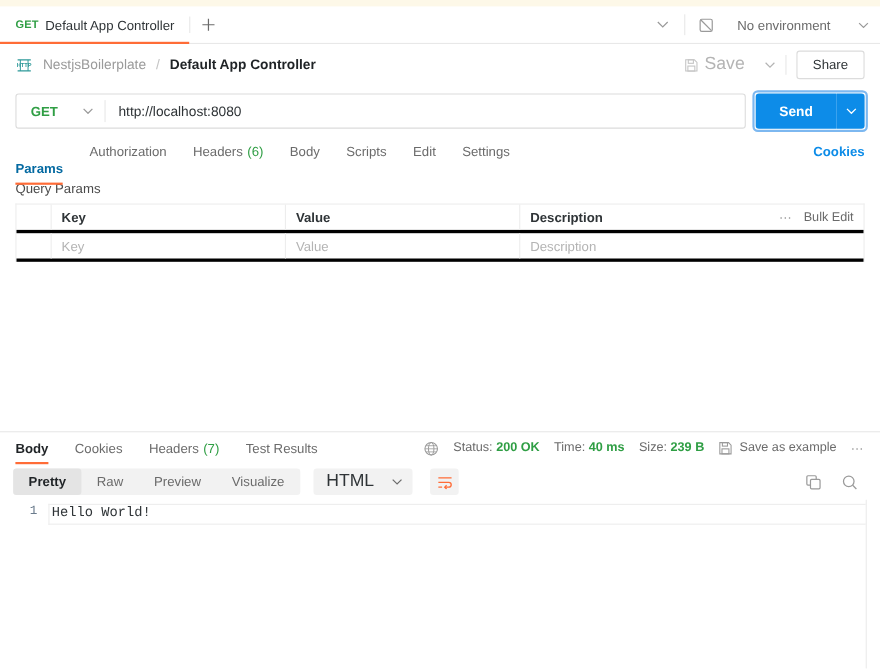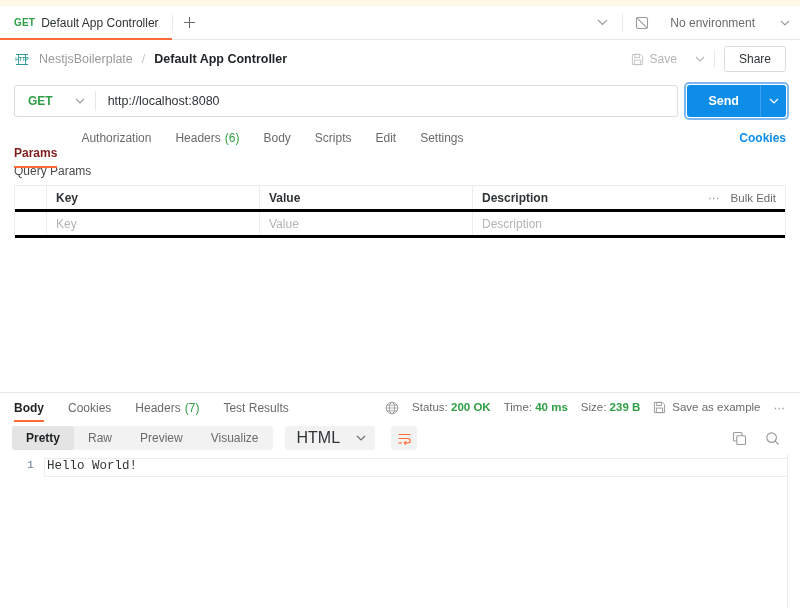--- a/index.html
+++ b/index.html
@@ -48,21 +48,21 @@
   .crumbrow {
     height: 38px; flex: none; display: flex; align-items: center;
     padding: 0 14px; background: #ffffff;
   }
   .crumb { display: flex; align-items: center; gap: 9px; font-size: 12.5px; }
   .crumb-collection { color: #9a9a9a; cursor: pointer; }
   .crumb-slash { color: #c4c4c4; }
   .crumb-name { color: #1f2326; font-weight: bold; cursor: pointer; }
   .crumbrow-right { margin-left: auto; display: flex; align-items: center; gap: 0; }
   .save-btn {
-    display: flex; align-items: flex-end; gap: 6px; font-size: 12px;
+    display: flex; align-items: center; gap: 6px; font-size: 16px;
     color: #b4b4b4; padding: 5px 9px; cursor: default;
   }
   .save-caret { color: #b4b4b4; padding: 0 9px; font-size: 11px; cursor: pointer; }
   .vline { width: 1px; height: 18px; background: #e8e8e8; }
   .share-btn {
     border: 1px solid #dcdcdc; border-radius: 3px; background: #fff;
     font-size: 12px; color: #2f3437; padding: 5px 14px; margin-left: 9px; cursor: pointer;
   }
 
   
@@ -102,21 +102,21 @@
   
   .reqtabs {
     flex: none; height: 28px; display: flex; align-items: center;
     padding: 0 14px; gap: 0; position: relative;
   }
   .rtab {
     font-size: 12px; color: #6b6b6b; padding: 0 12px; height: 28px;
     display: flex; align-items: center; position: relative; cursor: pointer; white-space: nowrap;
   }
   .rtab:first-child { padding-left: 0; }
-  .rtab.active { color: #7f1d1d; font-weight: bold; margin-top: 29px; }
+  .rtab.active { color: #0369a1; font-weight: bold; margin-top: 29px; }
   .rtab.active::after {
     content: ""; position: absolute; left: 0; right: 12px; bottom: -1px; height: 2px; background: #ff6c37;
   }
   .rtab .cnt { color: #2f9e44; margin-left: 4px; font-weight: normal; }
   .cookies-link { margin-left: auto; font-size: 12px; color: #0d8ce8; cursor: pointer; font-weight: bold; }
 
   
   .qp-title { flex: none; font-size: 12px; color: #4a4a4a; padding: 12px 14px 7px 14px; }
   .qp-table { flex: none; margin: 0 14px; border: 1px solid #ededed; border-bottom: none; }
   .qp-row { display: flex; height: 26px; border-bottom: 3px solid #000000; }

